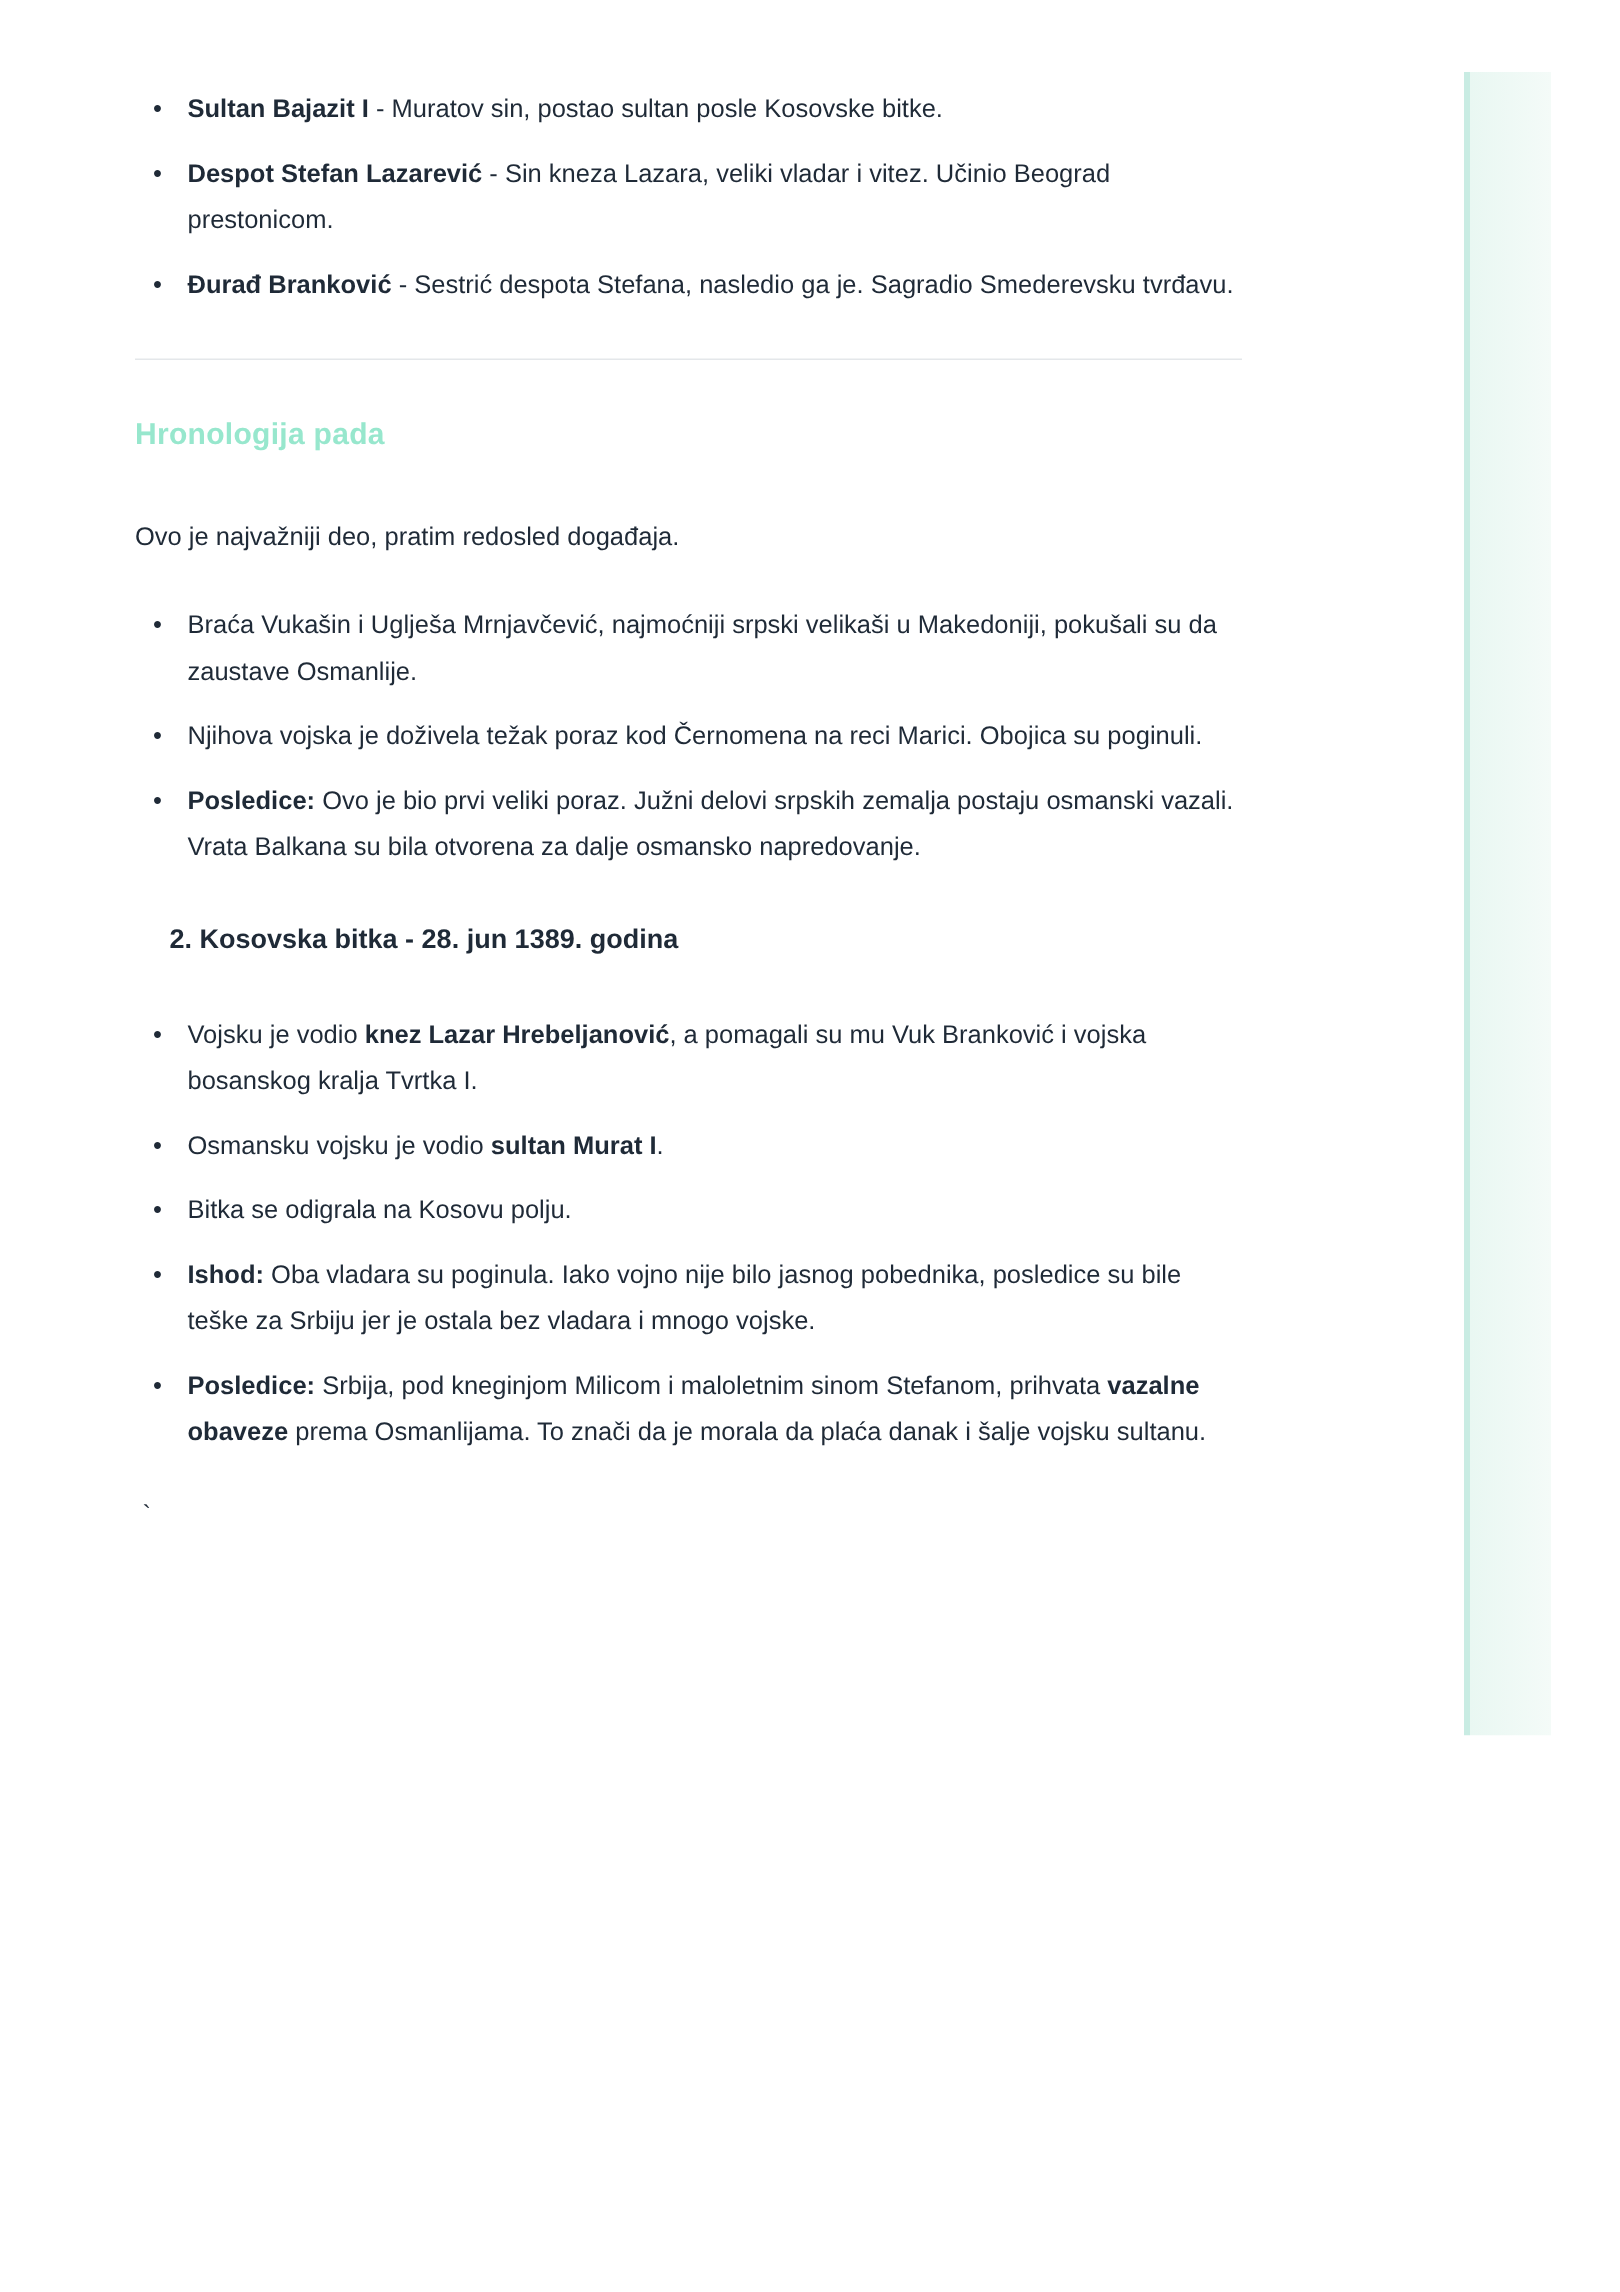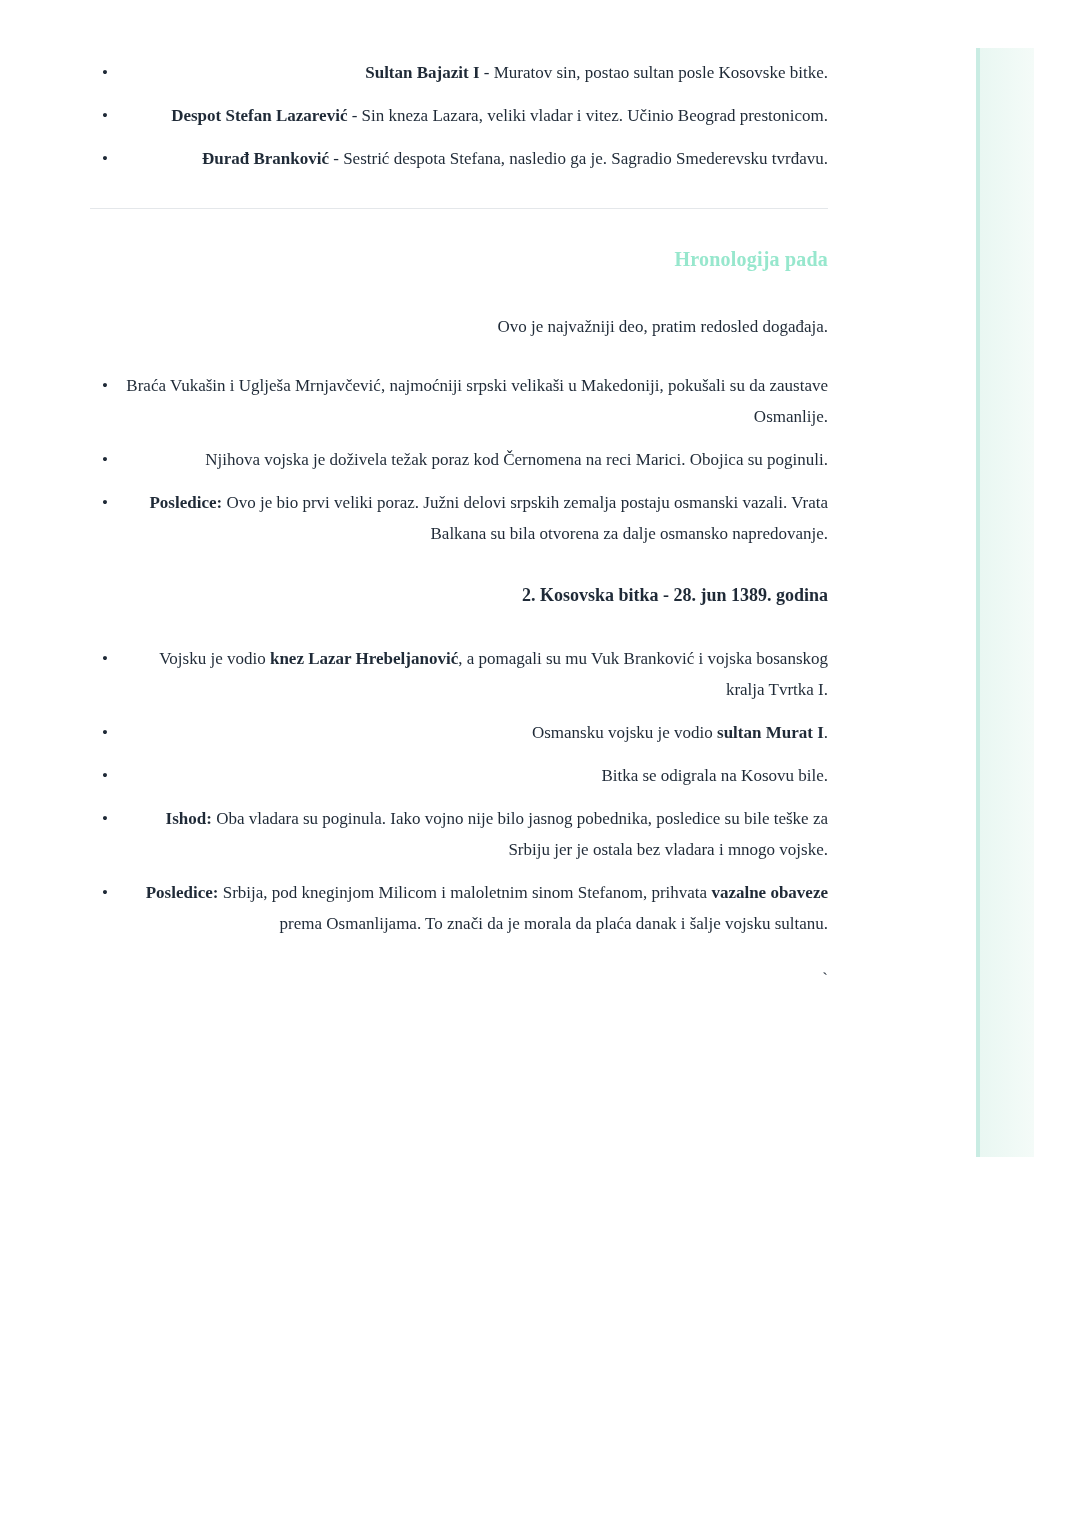--- a/index.html
+++ b/index.html
@@ -1,24 +1,23 @@
 <!DOCTYPE html>
 <html><head>
 <meta charset="utf-8">
 <style>
   html, body { margin: 0; padding: 0; background: #ffffff; }
   .page {
     position: relative;
     width: 1080px;
     height: 1157px;
     background: #ffffff;
-    font-family: Liberation Serif, serif;
+    font-family: Liberation Sans, sans-serif;
     color: #1f2a37;
     overflow: hidden;
-    text-align: right;
   }
   .edge-stripe {
     position: absolute;
     left: 976px;
     top: 48px;
     width: 58px;
     height: 1426px;
     box-sizing: border-box;
     background: linear-gradient(to right, #e9f7f2, #f4fbf8);
     border-left: 4px solid #c9ece3;
@@ -122,21 +121,21 @@
       <li><span>Braća Vukašin i Uglješa Mrnjavčević, najmoćniji srpski velikaši u Makedoniji, pokušali su da zaustave Osmanlije.</span></li>
       <li><span>Njihova vojska je doživela težak poraz kod Černomena na reci Marici. Obojica su poginuli.</span></li>
       <li><span class="bold">Posledice:</span><span> Ovo je bio prvi veliki poraz. Južni delovi srpskih zemalja postaju osmanski vazali. Vrata Balkana su bila otvorena za dalje osmansko napredovanje.</span></li>
     </ul>
 
     <h3 class="sub-heading second">2. Kosovska bitka - 28. jun 1389. godina</h3>
 
     <ul class="bullets sec2">
       <li><span>Vojsku je vodio </span><span class="bold">knez Lazar Hrebeljanović</span><span>, a pomagali su mu Vuk Branković i vojska bosanskog kralja Tvrtka I.</span></li>
       <li><span>Osmansku vojsku je vodio </span><span class="bold">sultan Murat I</span><span>.</span></li>
-      <li><span>Bitka se odigrala na Kosovu bile.</span></li>
+      <li><span>Bitka se odigrala na Kosovu polju.</span></li>
       <li><span class="bold">Ishod:</span><span> Oba vladara su poginula. Iako vojno nije bilo jasnog pobednika, posledice su bile teške za Srbiju jer je ostala bez vladara i mnogo vojske.</span></li>
       <li><span class="bold">Posledice:</span><span> Srbija, pod kneginjom Milicom i maloletnim sinom Stefanom, prihvata </span><span class="bold">vazalne obaveze</span><span> prema Osmanlijama. To znači da je morala da plaća danak i šalje vojsku sultanu.</span></li>
     </ul>
 
     <p class="stray">`</p>
 
   </div>
 
   <div class="watermark">(c) Knowunity 2025</div>
 

